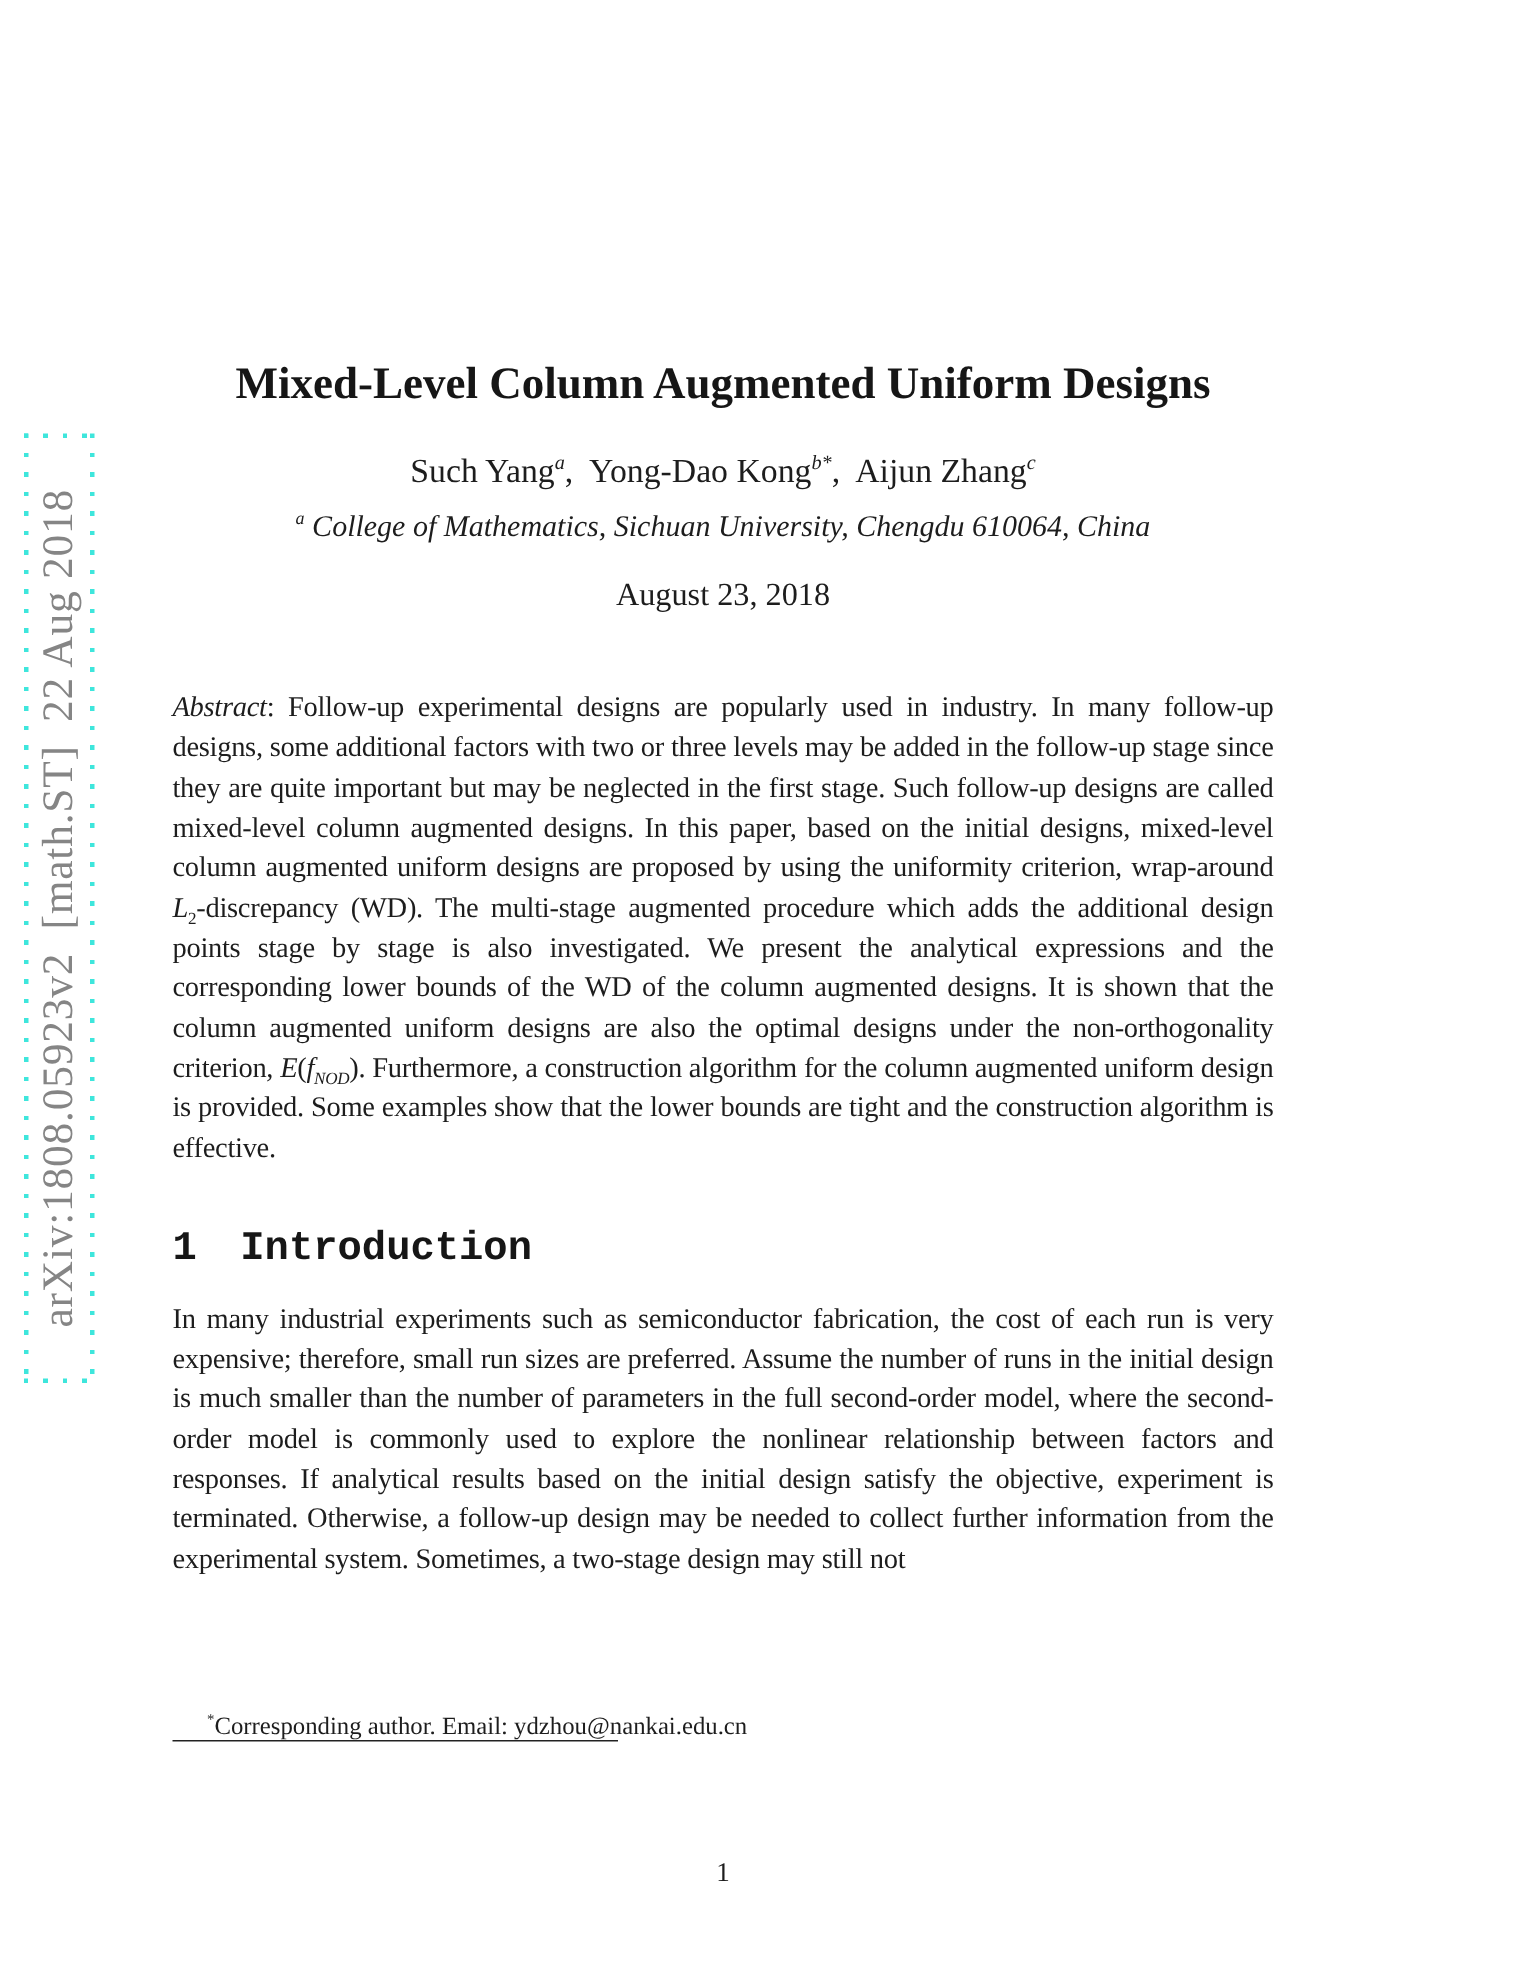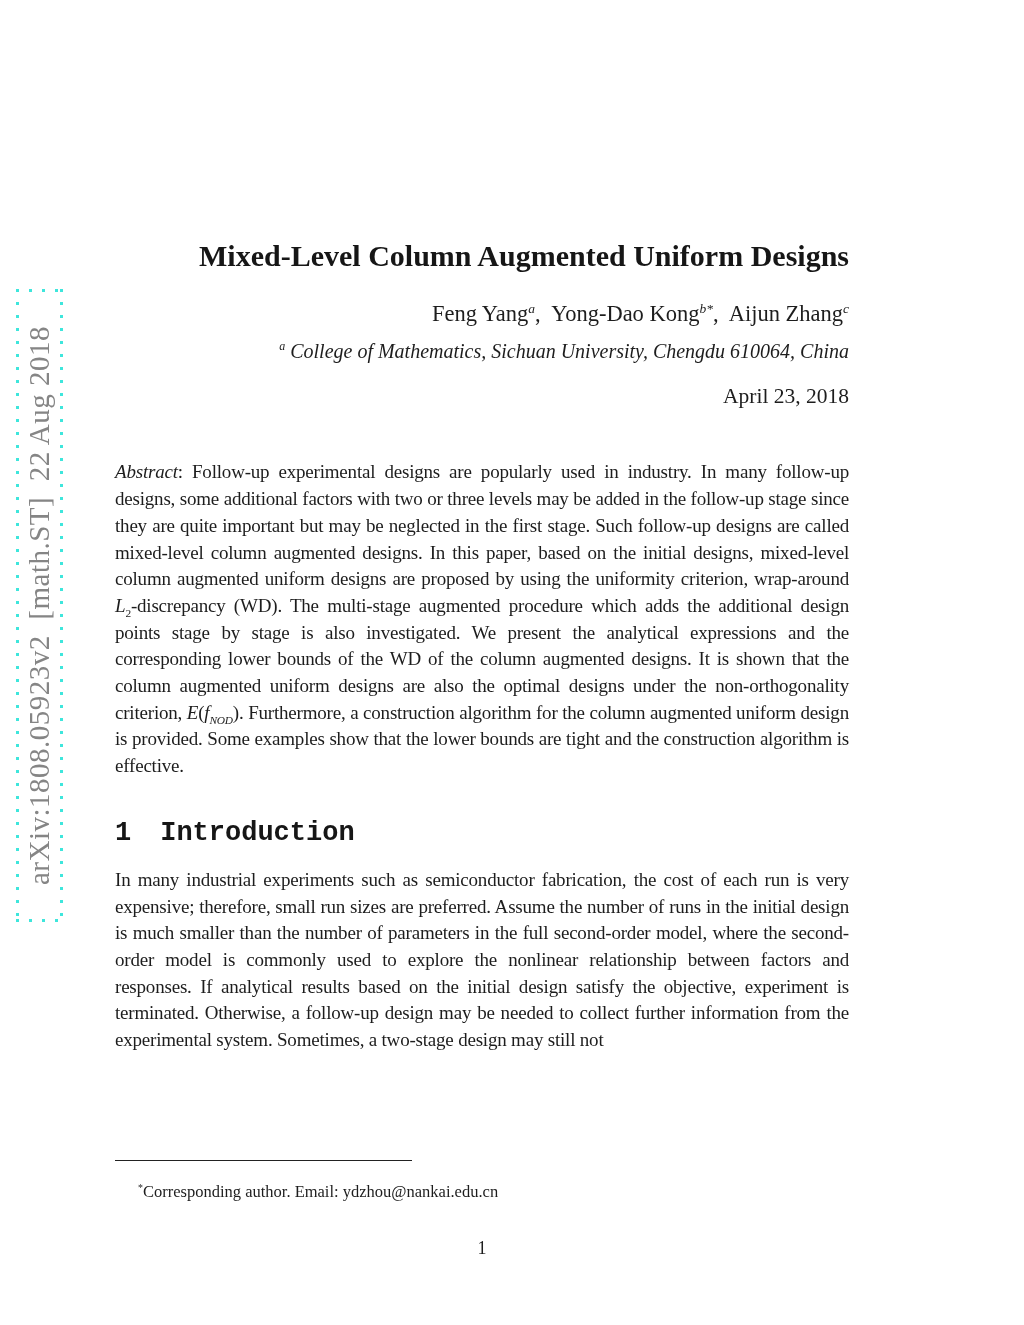--- a/index.html
+++ b/index.html
@@ -3,40 +3,40 @@
 <meta charset="utf-8">
 <style>
   html,body{margin:0;padding:0;background:#ffffff;}
   #page{
     position:relative;width:1024px;height:1325px;background:#ffffff;
     font-family:"Liberation Serif","DejaVu Serif",serif;color:#1d1d1d;
     overflow:hidden;
   }
   .col{position:absolute;left:115px;top:0;width:734px;}
   .col p,.col h1,.col h2{margin:0;padding:0;}
-  .center{text-align:right;}
+  .center{text-align:center;}
   .justify{text-align:justify;hyphens:auto;-webkit-hyphens:auto;}
   .it{font-style:italic;}
   sup{font-size:60%;line-height:0;}
   sub{font-size:60%;line-height:0;}
 
   .title{margin-top:238px !important;font-size:30px;line-height:36px;font-weight:bold;color:#161616;}
   .authors{margin-top:23px !important;font-size:22.5px;line-height:34px;white-space:pre;}
   .affil{font-size:20px;line-height:29.4px;white-space:pre;}
   .affil-first{margin-top:6px !important;}
   .dateline{margin-top:15px !important;font-size:21.5px;line-height:30px;}
   .bodytext{font-size:19px;line-height:26.7px;letter-spacing:-0.2px;}
   .abstract{margin-top:48px !important;}
   .keywords{margin-top:11px !important;white-space:pre;}
   .heading{margin-top:37px !important;font-size:27px;line-height:33px;font-weight:bold;color:#161616;font-family:Liberation Mono, monospace;}
   .secnum{display:inline-block;margin-right:29px;}
   .intro{margin-top:17px !important;}
 
   .footnote-rule{position:absolute;left:115px;top:1160px;width:297px;height:0;border-top:1.5px solid #222;}
-  .footnote{position:absolute;left:115px;top:1180px;width:734px;margin:0;font-size:16.5px;line-height:23px;text-indent:23px;}
+  .footnote{position:absolute;left:115px;top:1139px;width:734px;margin:0;font-size:16.5px;line-height:23px;text-indent:23px;}
   .pagenum{position:absolute;left:115px;top:1237px;width:734px;margin:0;text-align:center;font-size:18px;line-height:22px;}
 
   .watermark{
     position:absolute;left:16px;top:289px;width:47px;height:633px;
     display:flex;align-items:center;justify-content:center;overflow:visible;
   }
   .wm-text{
     transform:rotate(-90deg);white-space:pre;font-size:29px;line-height:33px;
     color:#858585;letter-spacing:0.5px;
   }
@@ -55,25 +55,25 @@
     <div class="wm-dot wm-top"></div>
     <div class="wm-dot wm-bottom"></div>
     <div class="wm-dot wm-left"></div>
     <div class="wm-dot wm-right"></div>
     <span class="wm-text" style="color: rgb(133, 133, 133);">arXiv:1808.05923v2  [math.ST]  22 Aug 2018</span>
   </div>
 
   <div class="col">
     <h1 class="title center">Mixed-Level Column Augmented Uniform Designs</h1>
 
-    <p class="authors center"><span>Feng Yang</span><sup class="it">a</sup><span>,  Yong-Dao Kong</span><sup class="it">b*</sup><span>,  Aijun Zhang</span><sup class="it">c</sup></p>
+    <p class="authors center"><span>Such Yang</span><sup class="it">a</sup><span>,  Yong-Dao Kong</span><sup class="it">b*</sup><span>,  Aijun Zhang</span><sup class="it">c</sup></p>
 
     <p class="affil affil-first center"><sup class="it">a</sup><span class="it"> College of Mathematics, Sichuan University, Chengdu 610064, China</span></p>
 
-    <p class="dateline center">April 23, 2018</p>
+    <p class="dateline center">August 23, 2018</p>
 
     <p class="bodytext abstract justify"><span class="it">Abstract</span><span>: Follow-up experimental designs are popularly used in industry. In many follow-up designs, some additional factors with two or three levels may be added in the follow-up stage since they are quite important but may be neglected in the first stage. Such follow-up designs are called mixed-level column augmented designs. In this paper, based on the initial designs, mixed-level column augmented uniform designs are proposed by using the uniformity criterion, wrap-around </span><span class="it">L</span><sub>2</sub><span>-discrepancy (WD). The multi-stage augmented procedure which adds the additional design points stage by stage is also investigated. We present the analytical expressions and the corresponding lower bounds of the WD of the column augmented designs. It is shown that the column augmented uniform designs are also the optimal designs under the non-orthogonality criterion, </span><span class="it">E</span><span>(</span><span class="it">f</span><sub class="it">NOD</sub><span>). Furthermore, a construction algorithm for the column augmented uniform design is provided. Some examples show that the lower bounds are tight and the construction algorithm is effective.</span></p>
 
 
     <h2 class="heading"><span class="secnum">1</span><span>Introduction</span></h2>
 
     <p class="bodytext intro justify">In many industrial experiments such as semiconductor fabrication, the cost of each run is very expensive; therefore, small run sizes are preferred. Assume the number of runs in the initial design is much smaller than the number of parameters in the full second-order model, where the second-order model is commonly used to explore the nonlinear relationship between factors and responses. If analytical results based on the initial design satisfy the objective, experiment is terminated. Otherwise, a follow-up design may be needed to collect further information from the experimental system. Sometimes, a two-stage design may still not</p>
   </div>
 
   <div class="footnote-rule"></div>

